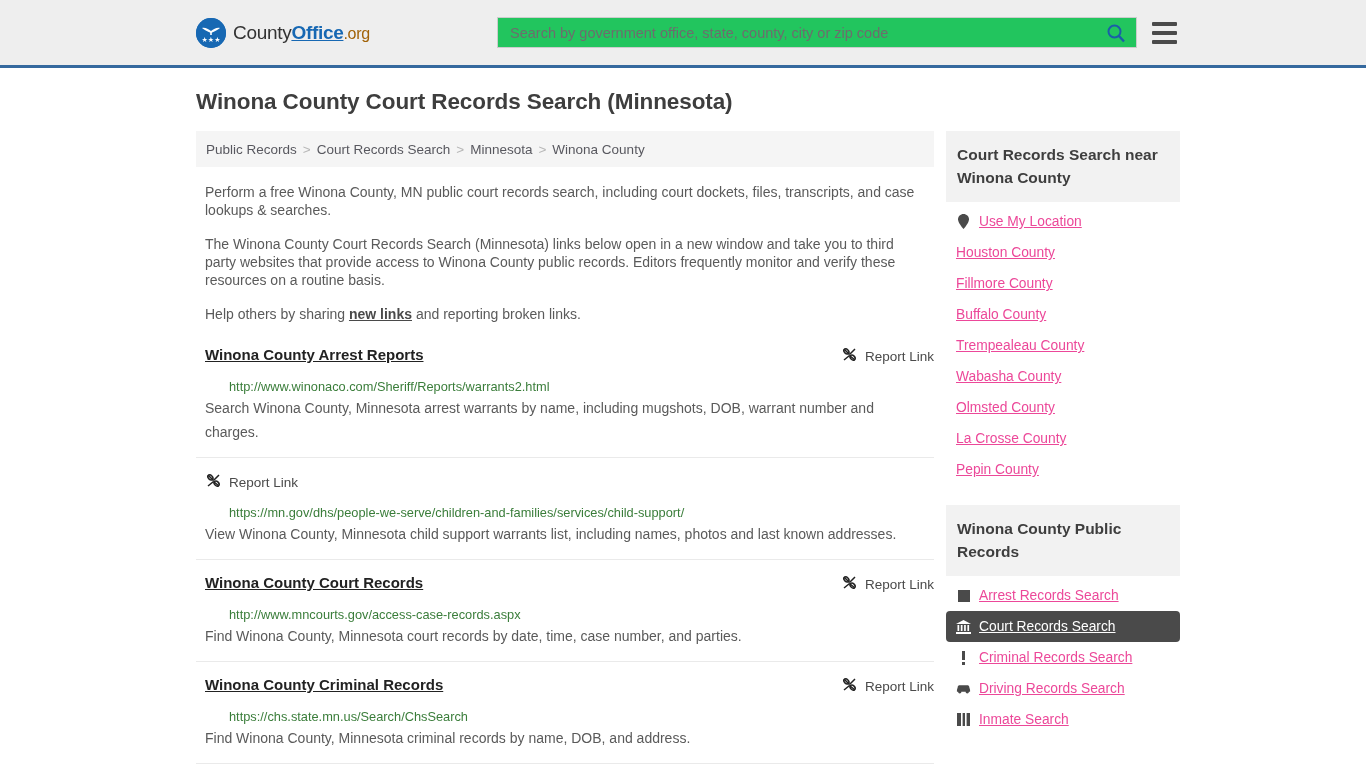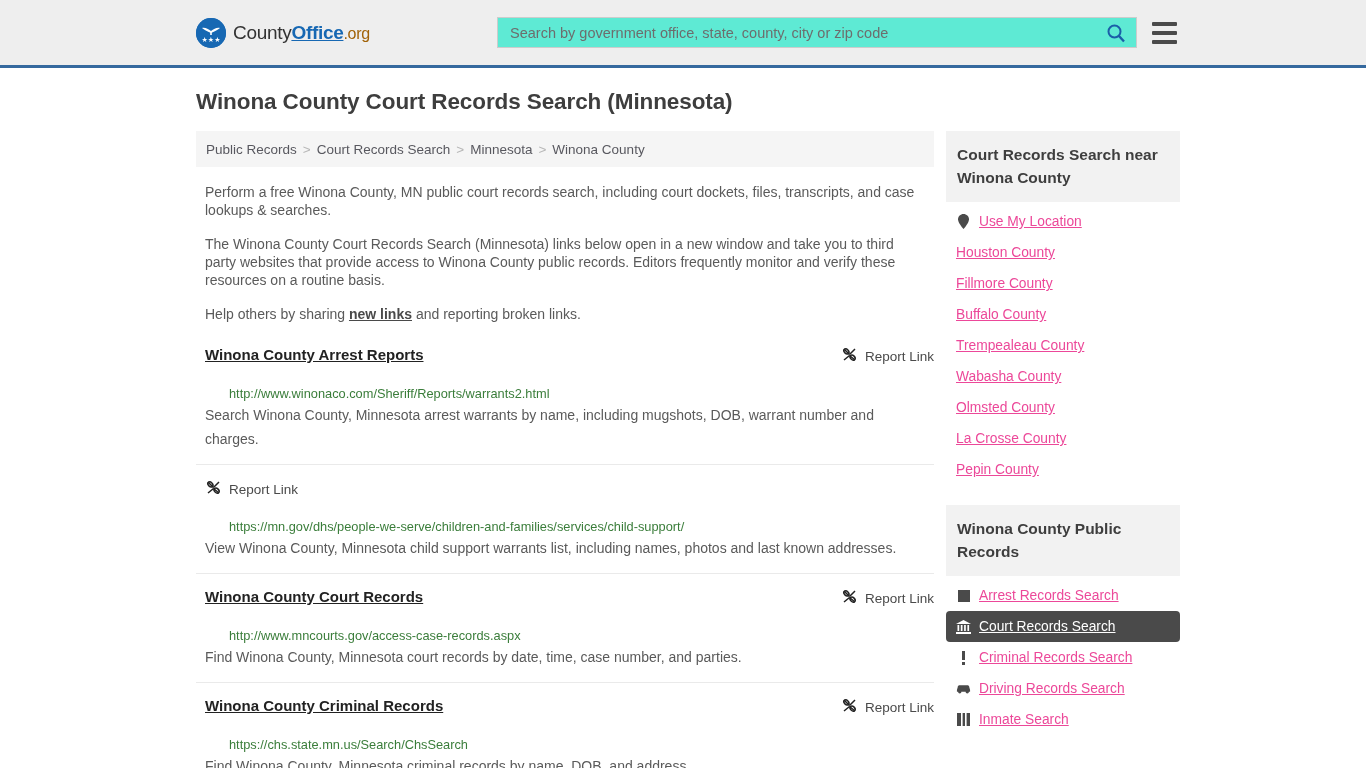--- a/index.html
+++ b/index.html
@@ -48,21 +48,21 @@
   .search-area {
     position: absolute;
     left: 497px;
     top: 17px;
     display: flex;
     align-items: center;
   }
   .search-box {
     width: 640px;
     height: 31px;
-    background: #5eead4;
+    background: #22c55e;
     border: 1px solid #cccccc;
     display: flex;
     align-items: center;
     padding: 0 10px;
   }
   .search-box input {
     flex: 1;
     border: none;
     outline: none;
     font-family: "Liberation Sans", sans-serif;
@@ -174,21 +174,21 @@
     flex: 0 0 auto;
     margin-top: 1px;
   }
   .report-link .rl-label {
     font-size: 13.5px;
     color: #4a4a4a;
   }
   .listing-url {
     font-size: 12.8px;
     color: #3a7d3a;
-    margin-top: 19px;
+    margin-top: 12px;
     word-break: break-all;
     cursor: pointer;
     padding-left: 24px;
   }
   .listing-desc {
     font-size: 14px;
     line-height: 24px;
     color: #5a5a5a;
     margin-top: 2px;
     width: 712px;

